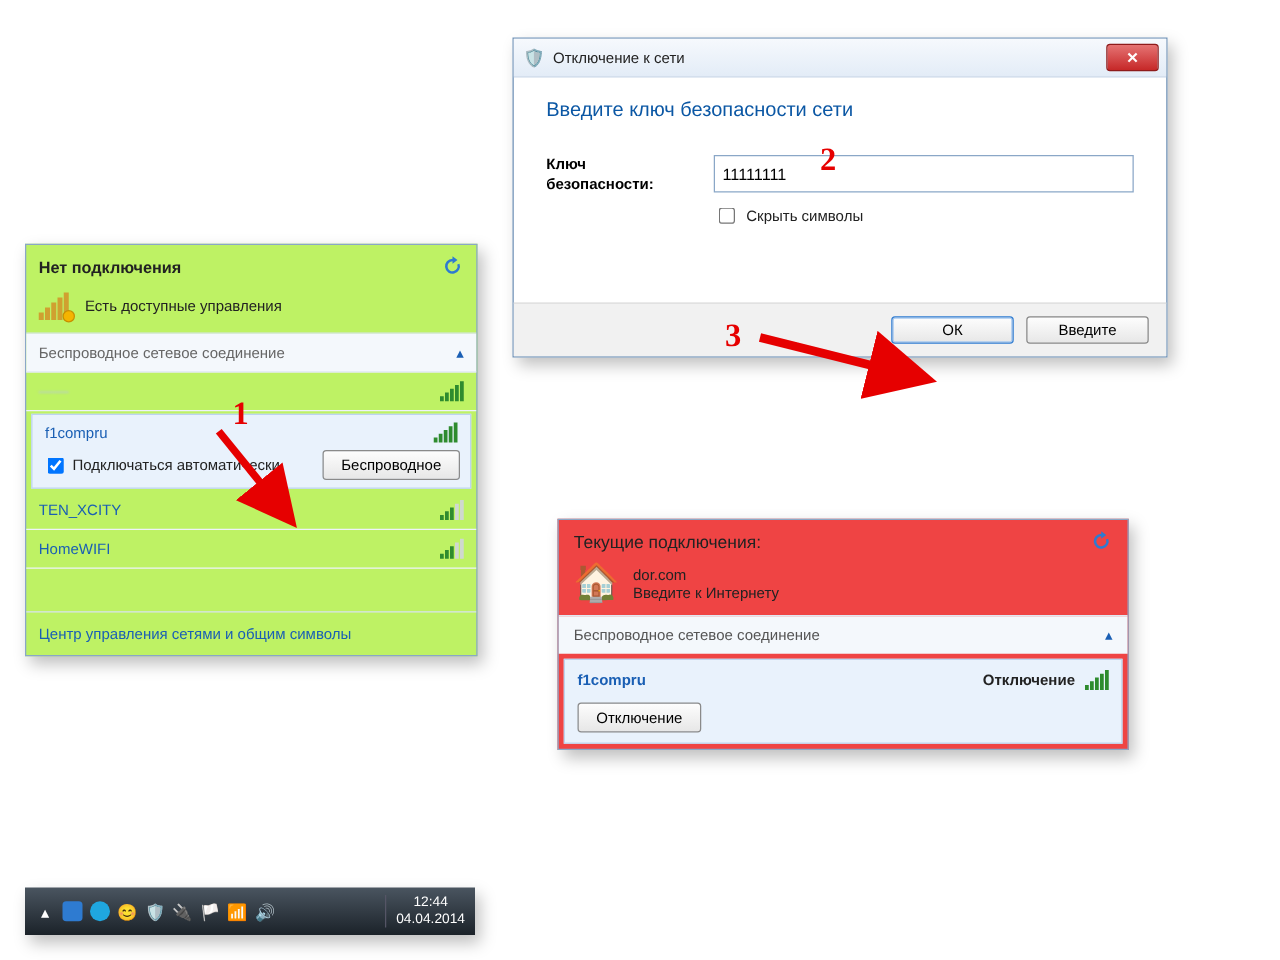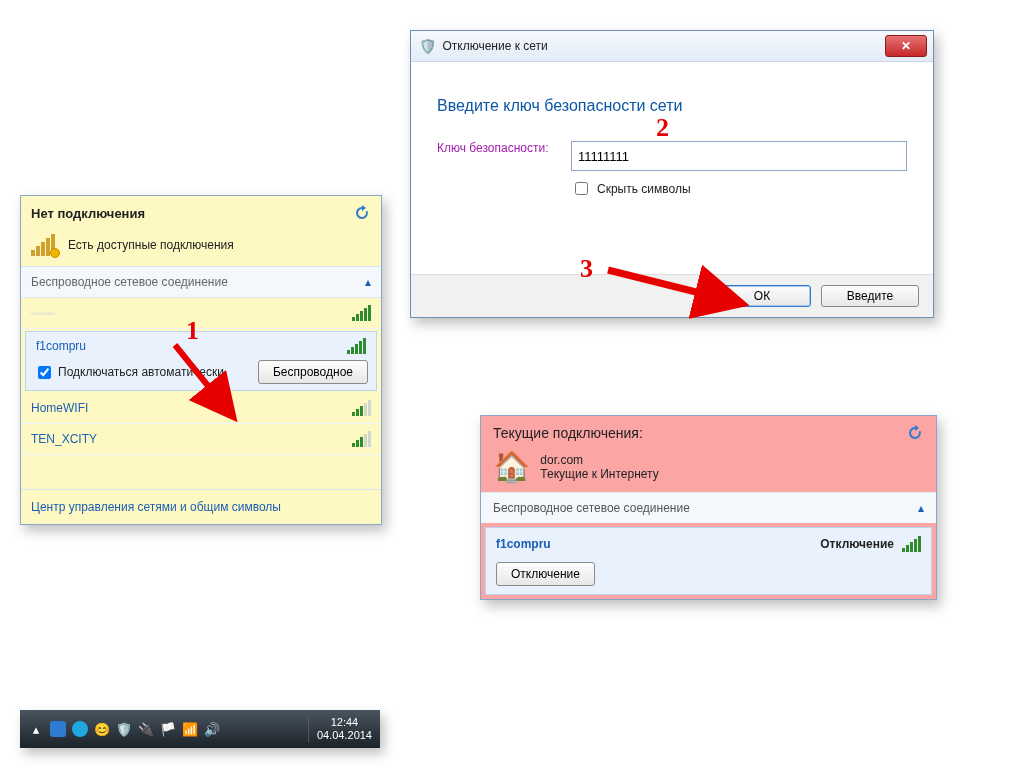--- a/index.html
+++ b/index.html
@@ -12,21 +12,21 @@
     height: 768px;
     box-sizing: border-box;
     position: relative;
     color: #222;
   }
   .shadow-box { box-shadow: 4px 6px 12px rgba(0,0,0,0.25); }
 
   
   #panel1 {
     position: absolute; left: 20px; top: 195px; width: 360px;
-    border: 1px solid #8aa7c7; background: #fef9c3;
+    border: 1px solid #8aa7c7; background: #bef264;
   }
   #panel1 .hdr {
     display:flex; justify-content:space-between; align-items:center;
     padding:8px 10px; font-weight:bold; font-size:13px;
   }
   .refresh-icon { width:18px;height:18px; cursor:pointer; }
   #panel1 .avail {
     display:flex; align-items:center; gap:8px; padding:4px 10px 10px;
     border-bottom:1px solid #d7e3f0;
   }
@@ -75,42 +75,42 @@
     background:linear-gradient(#f6f9fd,#e3ecf7);
     display:flex; align-items:center; justify-content:space-between;
     padding:4px 6px 4px 8px; border-bottom:1px solid #c8d6e8;
   }
   #panel2 .titlebar .t { display:flex; align-items:center; gap:6px; font-size:12px; }
   .close-btn {
     width:40px; height:20px; background:linear-gradient(#e57373,#c62828);
     border:1px solid #8e1b1b; border-radius:3px; color:#fff; font-weight:bold;
     display:flex;align-items:center;justify-content:center; font-size:12px; cursor:pointer;
   }
-  #panel2 .body { padding:18px 26px 26px;margin-top:17px; }
+  #panel2 .body { padding:18px 26px 10px; }
   #panel2 .heading { color:#0b57a4; font-size:16px; margin-bottom:26px; }
   #panel2 .form-row { display:flex; align-items:flex-start; gap:14px; margin-bottom:8px;}
-  #panel2 .form-row label { width:120px; color:#a21caf; line-height:1.3; }
+  #panel2 .form-row label { width:120px; color:#000000; line-height:1.3;font-weight:bold; }
   #panel2 input[type=text] {
     flex:1; border:1px solid #8aa7c7; padding:4px 6px; font-size:13px; height:20px;
   }
   #panel2 .chk { margin-left:134px; display:flex; gap:6px; align-items:center; margin-top:2px;}
   #panel2 .btnbar {
     background:#f1f1f1; border-top:1px solid #dcdcdc;
     padding:10px 14px; display:flex; justify-content:flex-end; gap:10px;
   }
   .dlg-btn {
     background:linear-gradient(#fdfdfd,#e7e7e7); border:1px solid #888;
     border-radius:3px; padding:3px 0; width:98px; font-size:12px; cursor:pointer;
   }
   .dlg-btn.primary { border:1px solid #2e7bd1; box-shadow:0 0 0 1px #a7c9ef inset; }
 
   
   #panel3 {
-    position:absolute; left:480px; top:415px; width:455px;
-    border:1px solid #8aa7c7; background:#fca5a5;
+    position:absolute; left:446px; top:415px; width:455px;
+    border:1px solid #8aa7c7; background:#ef4444;
   }
   #panel3 .hdr { display:flex; justify-content:space-between; align-items:center; padding:8px 12px; font-size:14px; }
   #panel3 .curr { display:flex; align-items:center; gap:10px; padding:2px 12px 10px; border-bottom:1px solid #e0e8f2;}
   #panel3 .section-title {
     display:flex; justify-content:space-between; align-items:center;
     padding:8px 12px; color:#555; background:#f4f8fc;
   }
   #panel3 .connrow {
     background:#e9f2fc; border:1px solid #bcd4ef; margin:4px; padding:8px 10px;
   }
@@ -159,21 +159,21 @@
   </div>
   <div class="avail">
     <span class="bigsig">
         <i></i>
         <i></i>
         <i></i>
         <i></i>
         <i></i>
         <span class="dot"></span>
       </span>
-    <span>Есть доступные подключения</span>
+    <span>Есть доступные управления</span>
   </div>
   <div class="section-title">
     <span>Беспроводное сетевое соединение</span>
     <span class="chev">▴</span>
   </div>
 
   <div class="net-row blurred">
     <span class="name">——</span>
     <span class="sig">
         <i></i>
@@ -198,31 +198,31 @@
     <div class="bot">
       <label class="autoconn">
         <input type="checkbox" checked="" style="">
         <span>Подключаться автоматически</span>
       </label>
       <button class="win-btn">Беспроводное</button>
     </div>
   </div>
 
   <div class="net-row">
+    <span class="name">TEN_XCITY</span>
+    <span class="sig mid">
+        <i></i>
+        <i></i>
+        <i></i>
+        <i></i>
+        <i></i>
+      </span>
+  </div>
+  <div class="net-row">
     <span class="name">HomeWIFI</span>
-    <span class="sig mid">
-        <i></i>
-        <i></i>
-        <i></i>
-        <i></i>
-        <i></i>
-      </span>
-  </div>
-  <div class="net-row">
-    <span class="name">TEN_XCITY</span>
     <span class="sig mid">
         <i></i>
         <i></i>
         <i></i>
         <i></i>
         <i></i>
       </span>
   </div>
 
   <div style="height:34px"></div>
@@ -279,21 +279,21 @@
     <span class="refresh-icon">
       <svg viewBox="0 0 18 18">
           <path d="M9 3a6 6 0 1 0 5.6 3.9l-1.8.7A4 4 0 1 1 9 5v2l4-3-4-3v2z" fill="#2e7bd1"></path>
         </svg>
     </span>
   </div>
   <div class="curr">
     <span class="house">🏠</span>
     <div>
       <div>dor.com</div>
-      <div>Текущие к Интернету</div>
+      <div>Введите к Интернету</div>
     </div>
   </div>
   <div class="section-title">
     <span>Беспроводное сетевое соединение</span>
     <span class="chev">▴</span>
   </div>
   <div class="connrow">
     <div class="r1">
       <span class="n">f1compru</span>
       <span style="display:flex;align-items:center;gap:8px">

